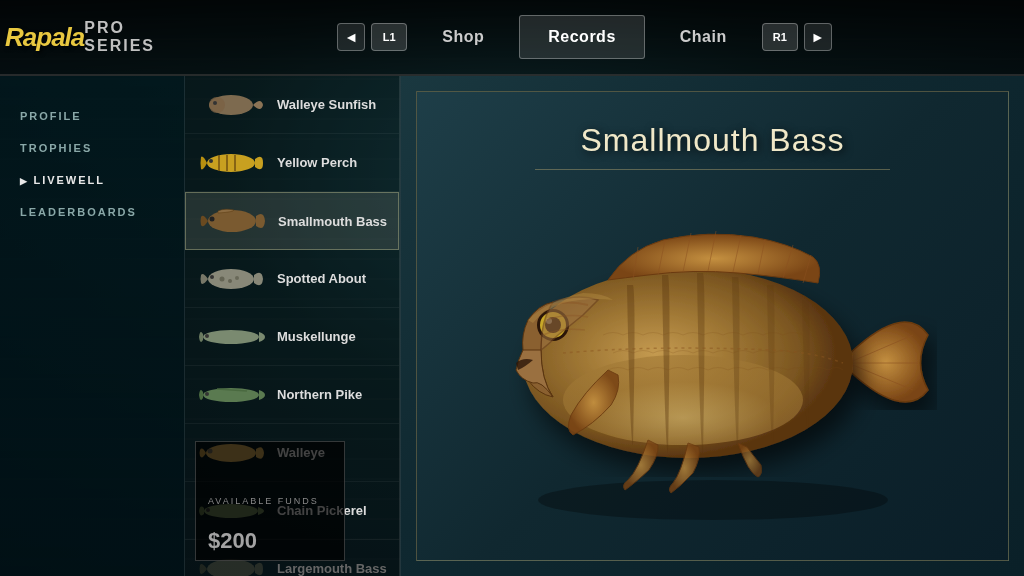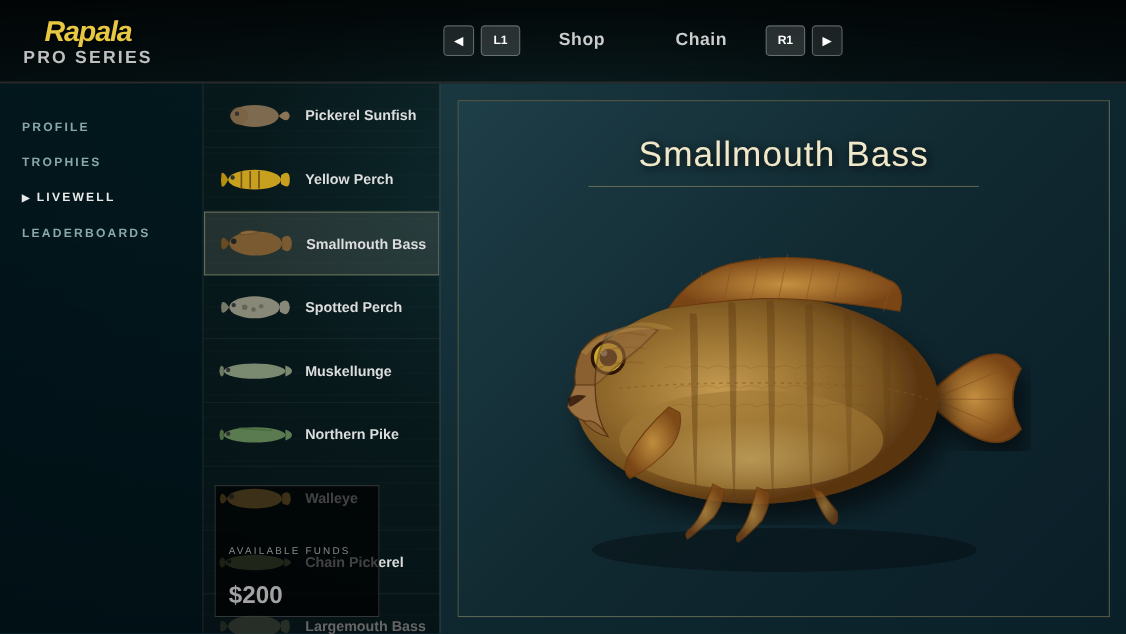--- a/index.html
+++ b/index.html
@@ -47,21 +47,21 @@
       align-items: center;
       z-index: 10;
       border-bottom: 2px solid rgba(255,255,255,0.15);
     }
 
     .logo {
       width: 130px;
       height: 60px;
       margin-left: 15px;
       display: flex;
-      flex-direction: column;
+      flex-direction: row;
       align-items: center;
       justify-content: center;
     }
 
     .logo-rapala {
       font-size: 26px;
       font-weight: 900;
       color: #e8c840;
       font-style: italic;
       letter-spacing: -1px;
@@ -317,20 +317,21 @@
   <div class="logo">
     <span class="logo-rapala">Rapala</span>
     <span class="logo-pro">Pro Series</span>
   </div>
 
   <div class="nav-center">
     <div class="nav-arrow">◄</div>
     <div class="nav-bumper">L1</div>
 
     <div class="nav-tab">Shop</div>
+    <div class="nav-tab active">Records</div>
     <div class="nav-tab">Chain</div>
 
     <div class="nav-bumper">R1</div>
     <div class="nav-arrow">►</div>
   </div>
 </nav>
 
 <aside class="sidebar">
   <div class="sidebar-item">Profile</div>
   <div class="sidebar-item">Trophies</div>
@@ -342,21 +343,21 @@
 
   <div class="fish-item">
     <div class="fish-icon fish-mini">
       <svg viewBox="0 0 68 36" xmlns="http://www.w3.org/2000/svg">
         <ellipse cx="34" cy="18" rx="22" ry="10" fill="#8B7355" opacity="0.9"></ellipse>
         <ellipse cx="20" cy="18" rx="8" ry="8" fill="#7a6245" opacity="0.8"></ellipse>
         <path d="M56 18 Q64 10 66 18 Q64 26 56 18Z" fill="#8B7355"></path>
         <ellipse cx="18" cy="16" rx="2" ry="2" fill="#333"></ellipse>
       </svg>
     </div>
-    <span class="fish-label">Pickerel Sunfish</span>
+    <span class="fish-label">Walleye Sunfish</span>
   </div>
 
   <div class="fish-item">
     <div class="fish-icon fish-mini">
       <svg viewBox="0 0 68 36" xmlns="http://www.w3.org/2000/svg">
         <ellipse cx="34" cy="18" rx="24" ry="9" fill="#c8a020"></ellipse>
         <path d="M10 18 Q6 10 4 12 Q3 18 4 24 Q6 26 10 18Z" fill="#b89010"></path>
         <path d="M58 14 Q66 8 66 18 Q66 28 58 22Z" fill="#c8a020"></path>
         <line x1="22" y1="10" x2="22" y2="26" stroke="#705010" stroke-width="1.5"></line>
         <line x1="30" y1="10" x2="30" y2="26" stroke="#705010" stroke-width="1.5"></line>
@@ -385,21 +386,21 @@
       <svg viewBox="0 0 68 36" xmlns="http://www.w3.org/2000/svg">
         <ellipse cx="34" cy="18" rx="23" ry="10" fill="#888878"></ellipse>
         <path d="M11 18 Q6 11 4 14 Q3 18 4 22 Q6 25 11 18Z" fill="#787868"></path>
         <path d="M57 14 Q65 8 66 18 Q65 28 57 22Z" fill="#888878"></path>
         <circle cx="25" cy="18" r="2.5" fill="#555545" opacity="0.7"></circle>
         <circle cx="33" cy="20" r="2" fill="#555545" opacity="0.7"></circle>
         <circle cx="40" cy="17" r="2" fill="#555545" opacity="0.6"></circle>
         <ellipse cx="15" cy="16" rx="2" ry="2" fill="#333"></ellipse>
       </svg>
     </div>
-    <span class="fish-label">Spotted Perch</span>
+    <span class="fish-label">Spotted About</span>
   </div>
 
   <div class="fish-item">
     <div class="fish-icon fish-mini">
       <svg viewBox="0 0 68 36" xmlns="http://www.w3.org/2000/svg">
         <ellipse cx="34" cy="18" rx="28" ry="7" fill="#7a8a70"></ellipse>
         <path d="M6 15 Q3 10 2 18 Q3 26 6 21Z" fill="#6a7a60"></path>
         <path d="M62 13 Q68 15 68 18 Q68 21 62 23Z" fill="#7a8a70"></path>
         <ellipse cx="10" cy="17" rx="2" ry="2" fill="#333"></ellipse>
       </svg>

